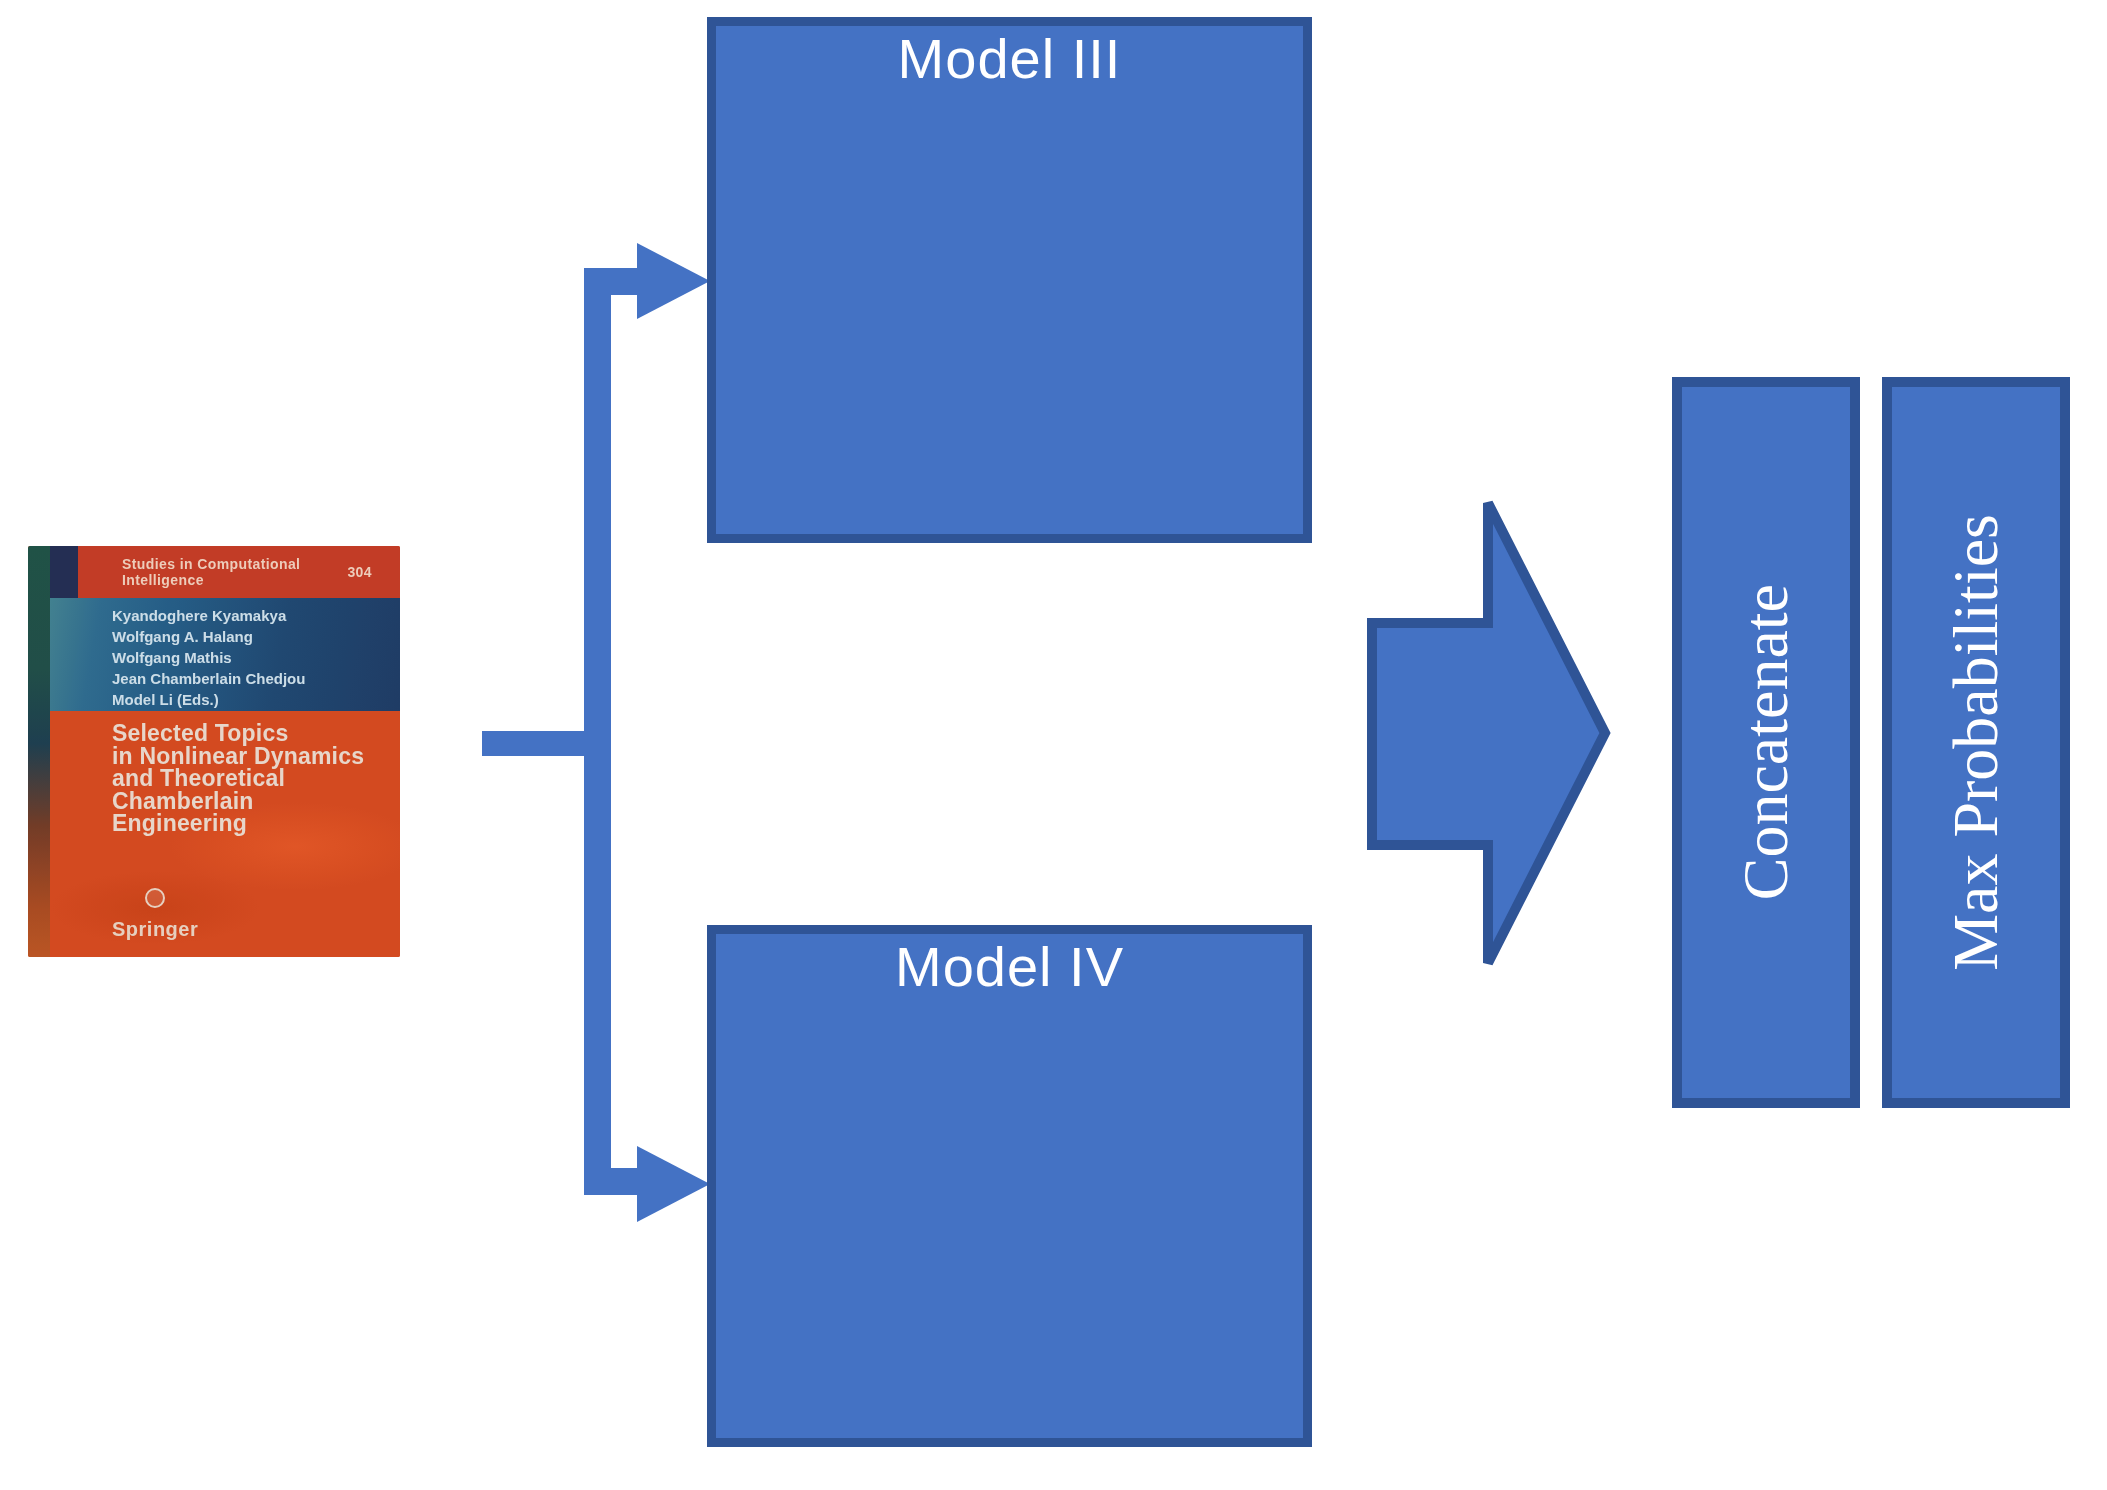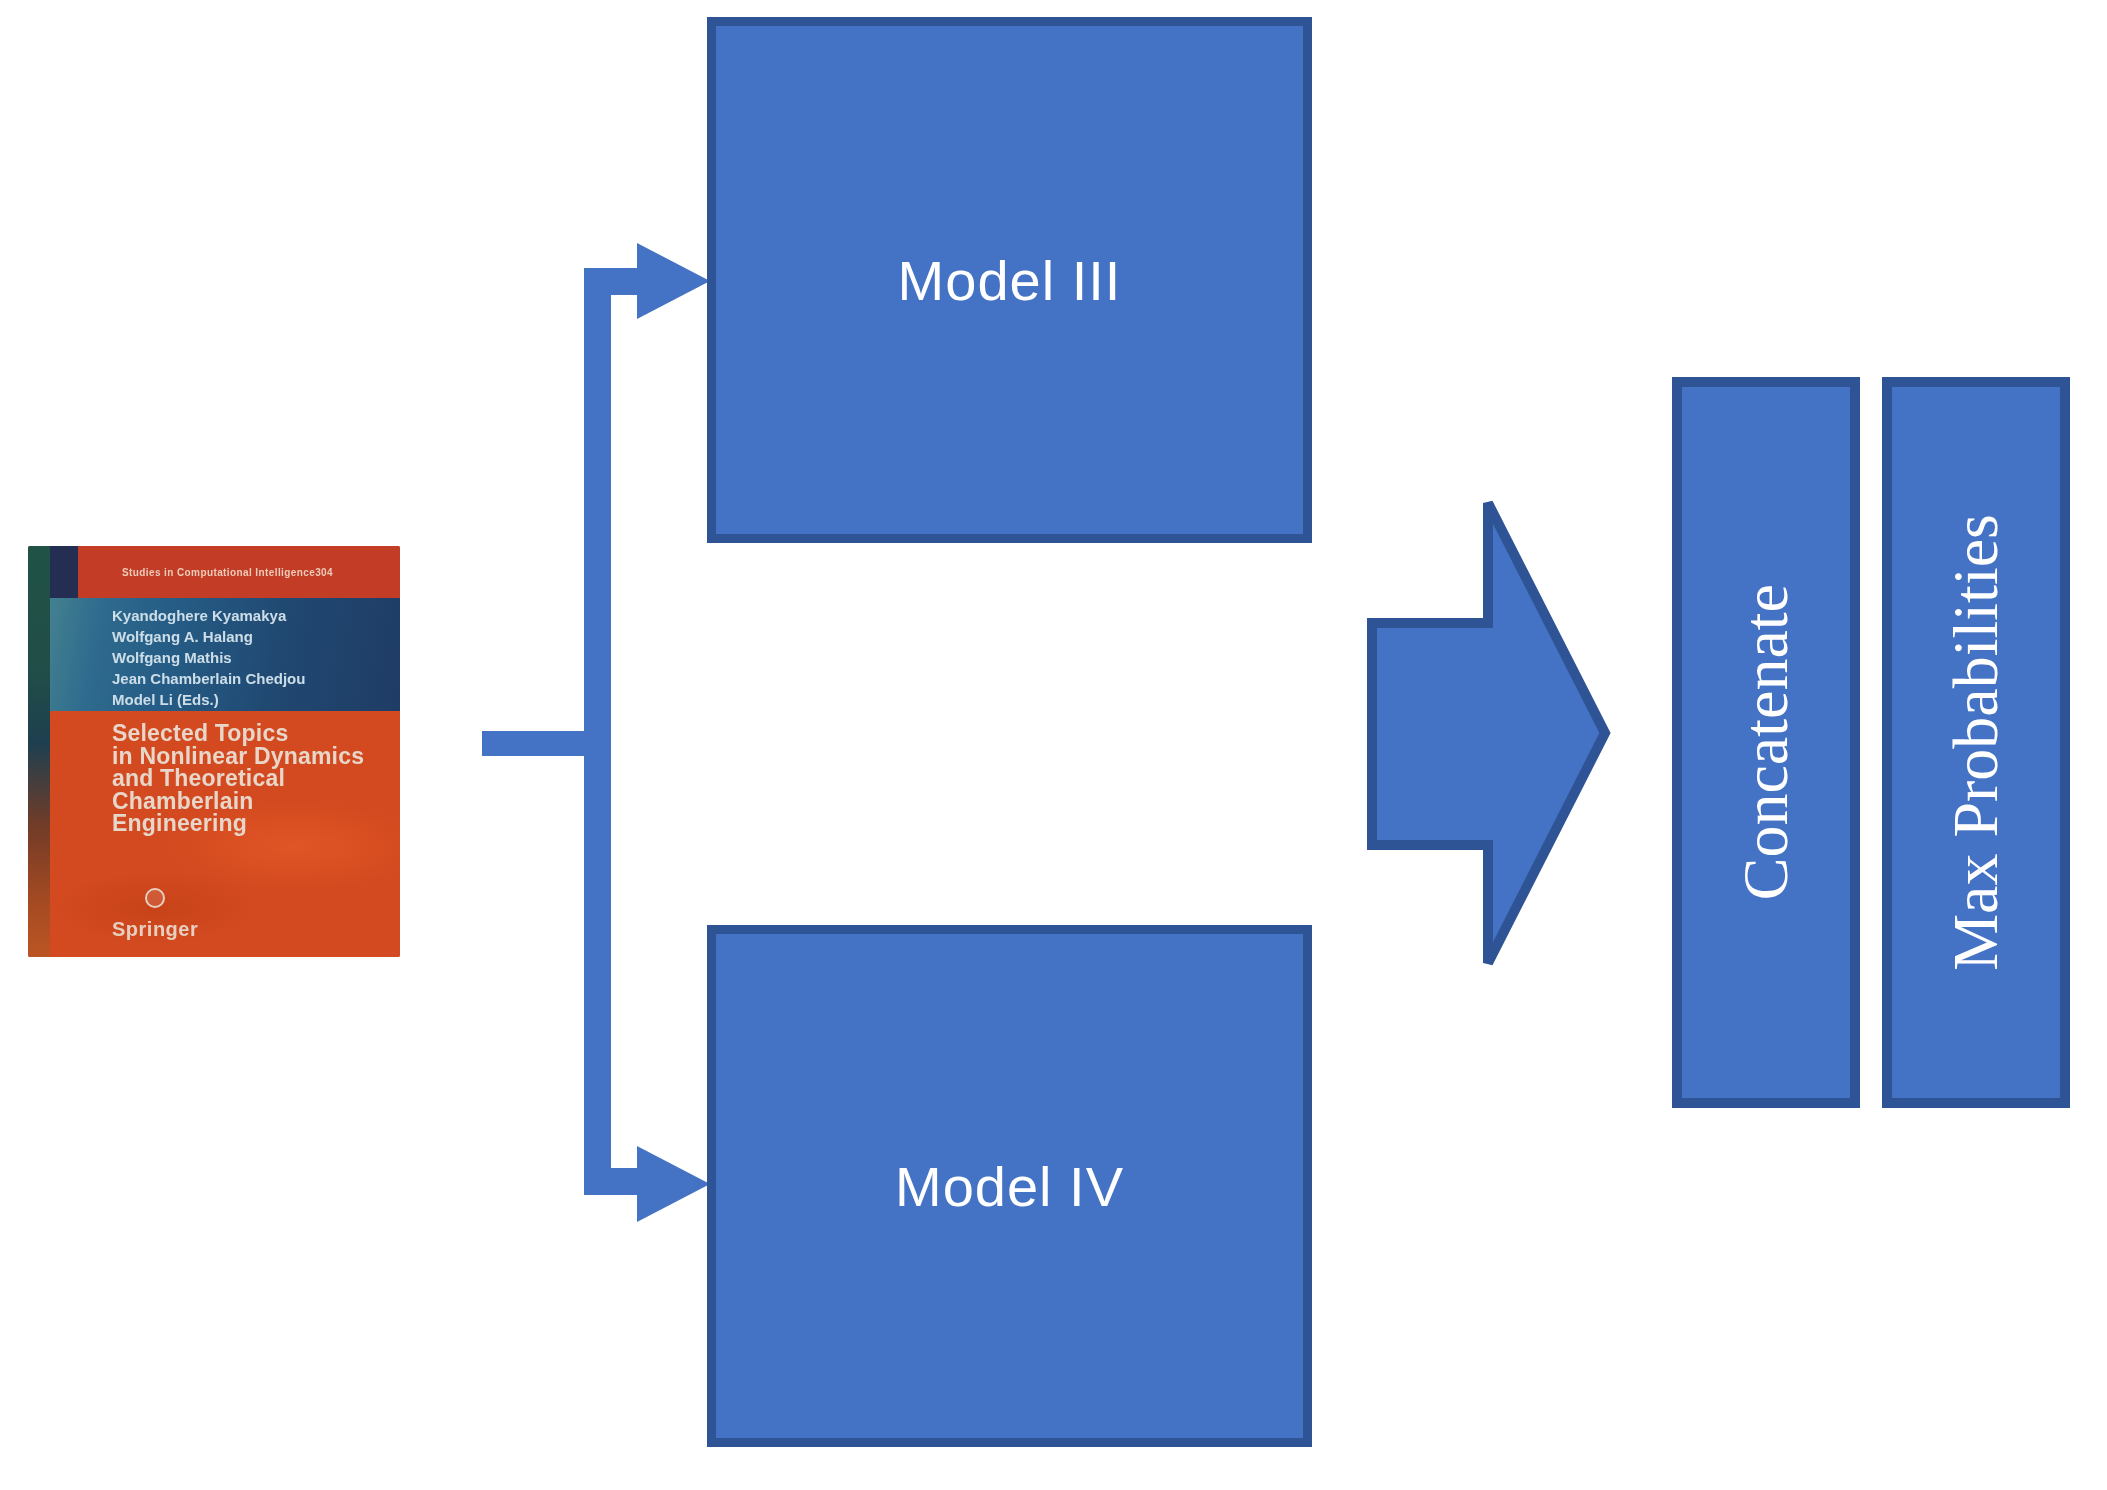--- a/index.html
+++ b/index.html
@@ -9,21 +9,21 @@
     background:#ffffff;
     font-family:"Liberation Sans", sans-serif;
     overflow:hidden;
   }
   
   .node-box{
     position:absolute;
     box-sizing:border-box;
     background:#4472C4;
     border:9px solid #2F5496;
-    display:flex;align-items:center;justify-content:center;
+    display:flex;align-items:flex-start;justify-content:center;
   }
   .node-label{
     color:#FFFFFF;
     font-size:56px;
     letter-spacing:1px;
     font-family:"Liberation Sans", sans-serif;
   }
   #model3{left:707px;top:17px;width:605px;height:526px;}
   #model4{left:707px;top:925px;width:605px;height:522px;}
 
@@ -81,22 +81,22 @@
     background:#bf3b26;
     display:flex;align-items:center;
   }
   #banner-corner{
     position:absolute;left:0;top:0;width:28px;height:52px;
     background:#222c50;
   }
   #banner-text{
     margin-left:72px;margin-right:28px;
     flex:1;
-    display:flex;justify-content:flex-start;align-items:center;
-    color:#efcfbd;font-size:10px;letter-spacing:0.4px;font-weight:600;
+    display:flex;justify-content:space-between;align-items:center;
+    color:#efcfbd;font-size:14px;letter-spacing:0.4px;font-weight:600;
   }
   #book-authors{
     position:absolute;left:22px;top:52px;right:0;height:113px;
     background:linear-gradient(100deg,#43808f 0%,#2f6a8c 14%,#245a83 35%,#1f466e 65%,#1d3a62 100%);
     color:#cfe0ea;
     font-size:15px;font-weight:600;line-height:21px;
     padding:7px 0 0 62px;box-sizing:border-box;
   }
   #book-title-block{
     position:absolute;left:22px;top:165px;right:0;bottom:0;

